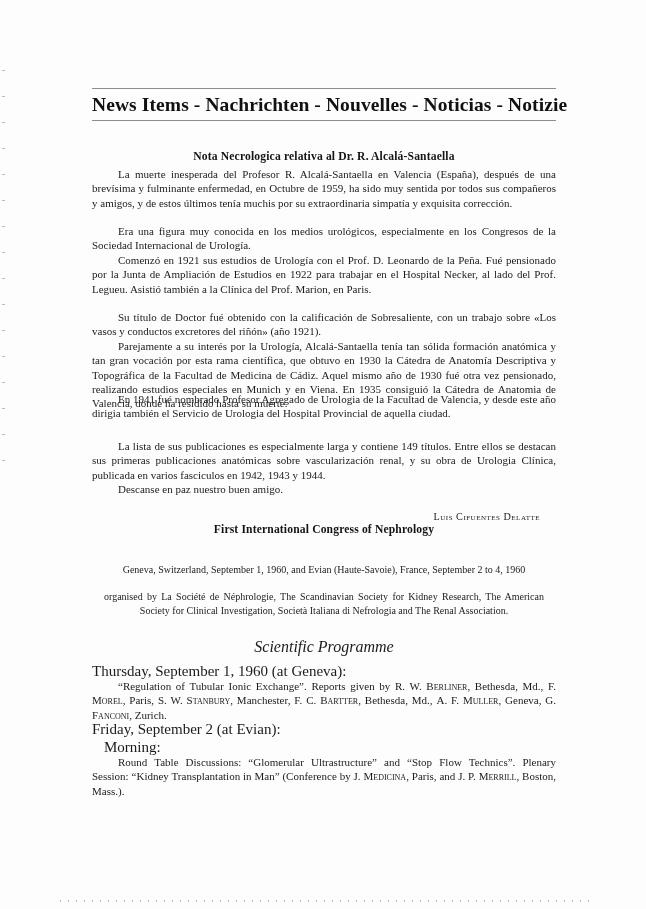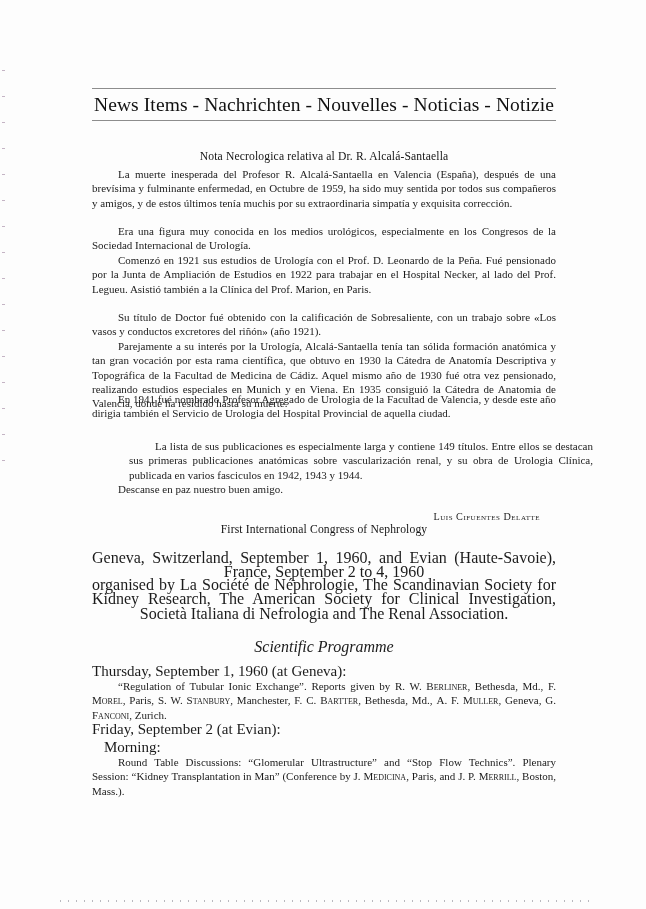--- a/index.html
+++ b/index.html
@@ -34,49 +34,49 @@
   .masthead .rule-bottom {
     height: 1px;
     background: #8d8d8d;
     width: 100%;
   }
   .masthead .rule-top { margin-bottom: 5px; }
   .masthead .rule-bottom { margin-top: 4px; }
   .masthead h1 {
     margin: 0;
     font-size: 19.5px;
-    font-weight: normal;
+    font-weight: bold;
     letter-spacing: 0.1px;
     text-align: center;
     white-space: nowrap;
     color: #111;
   }
 
   
   .sec-title {
     font-size: 11.6px;
-    font-weight: normal;
+    font-weight: bold;
     text-align: center;
     margin: 0;
     letter-spacing: 0.15px;
     color: #141414;
   }
   p.body {
     margin: 0;
     font-size: 11px;
     line-height: 14.35px;
     text-align: justify;
     text-indent: 26px;
     color: #1b1b1b;
     -webkit-hyphens: none;
     hyphens: none;
   }
   p.center-just {
-    margin: 0;
-    font-size: 16px;
+    margin: 12px;
+    font-size: 10px;
     line-height: 14.35px;
     text-align: justify;
     text-align-last: center;
     color: #1b1b1b;
   }
   p.plain {
     margin: 0;
     font-size: 15px;
     line-height: 14.35px;
     text-align: left;
@@ -100,21 +100,21 @@
   .sc { font-variant: small-caps; }
 
   
   .blk-obit-title { position: absolute; left: 0; top: 150px;  width: 464px; }
   .blk-obit-1     { position: absolute; left: 0; top: 167px;  width: 464px; }
   .blk-obit-2     { position: absolute; left: 0; top: 224px;  width: 464px; }
   .blk-obit-3     { position: absolute; left: 0; top: 253px;  width: 464px; }
   .blk-obit-4     { position: absolute; left: 0; top: 310px;  width: 464px; }
   .blk-obit-5     { position: absolute; left: 0; top: 339px;  width: 464px; }
   .blk-obit-6     { position: absolute; left: 0; top: 392px;  width: 464px; }
-  .blk-obit-7     { position: absolute; left: 0; top: 439px;  width: 464px; margin-left: 37px; }
+  .blk-obit-7     { position: absolute; left: 0; top: 439px;  width: 464px; }
   .blk-obit-8     { position: absolute; left: 0; top: 482px;  width: 464px; }
   .blk-sig        { position: absolute; left: 0; top: 495px;  width: 464px; }
 
   .blk-cong-title { position: absolute; left: 0; top: 523px;  width: 464px; }
   .blk-cong-where { position: absolute; left: 0; top: 551px;  width: 464px; }
   .blk-cong-org   { position: absolute; left: 0; top: 578px;  width: 464px; }
   .blk-prog-head  { position: absolute; left: 0; top: 638px;  width: 464px; }
 
   .blk-thu        { position: absolute; left: 0; top: 664px;  width: 464px; }
   .blk-thu-body   { position: absolute; left: 0; top: 679px;  width: 464px; }

